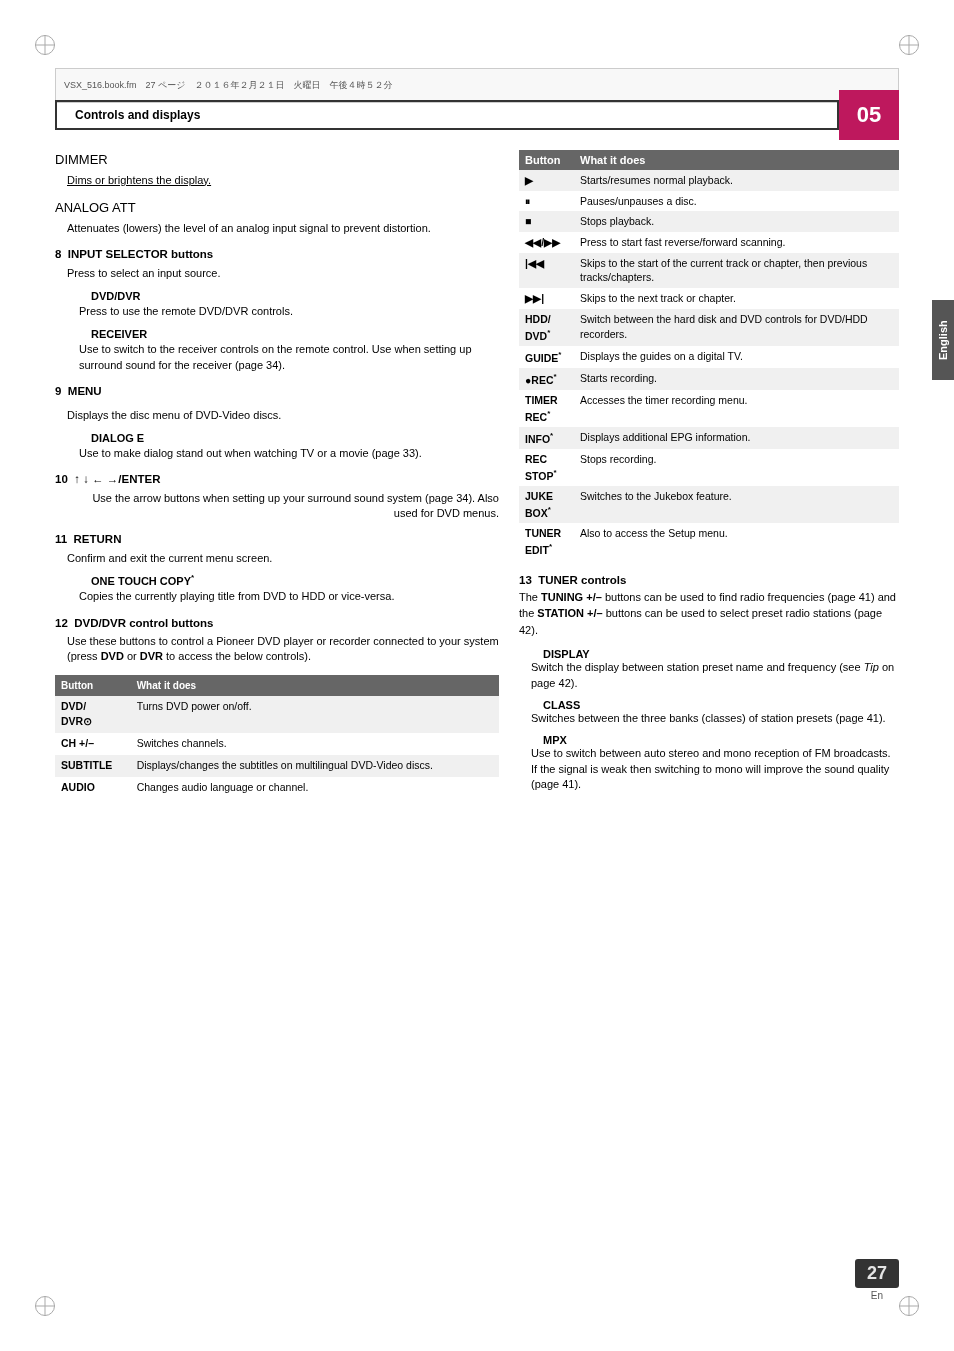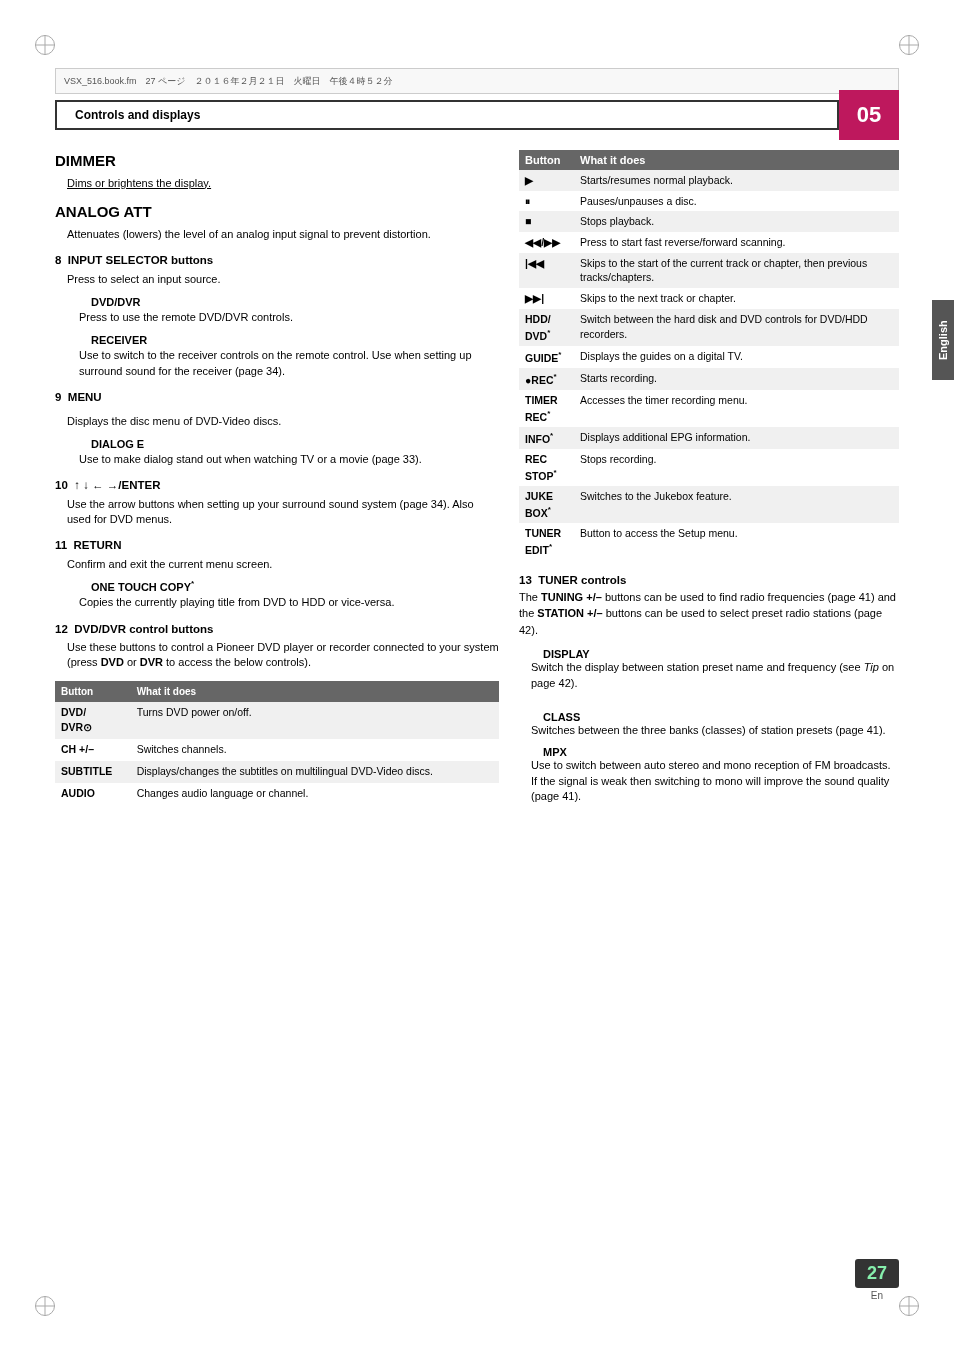--- a/index.html
+++ b/index.html
@@ -50,21 +50,21 @@
       top: 50%; left: 50%;
       transform: translate(-50%, -50%);
     }
 
     
     .header-bar {
       position: absolute;
       top: 68px;
       left: 55px;
       right: 55px;
-      height: 26px;
+      height: 35px;
       border: 1px solid #ccc;
       background: #f8f8f8;
       display: flex;
       align-items: center;
       padding: 0 8px;
       font-size: 9px;
       color: #555;
     }
 
     
@@ -110,22 +110,22 @@
     }
 
     
     .left-col {
       flex: 1;
       font-size: 11px;
       line-height: 1.5;
     }
 
     .section-title {
-      font-weight: bold;
-      font-size: 15px;
+      font-weight: normal;
+      font-size: 13px;
       margin-top: 12px;
       margin-bottom: 2px;
     }
     .section-title:first-child {
       margin-top: 0;
     }
     .sub-section-title {
       font-weight: bold;
       font-size: 11px;
       text-indent: 12px;
@@ -207,21 +207,21 @@
     
     .page-num-area {
       position: absolute;
       bottom: 50px;
       right: 55px;
       text-align: right;
     }
     .page-num-box {
       display: inline-block;
       background: #333;
-      color: #86efac;
+      color: #e5e5e5;
       font-size: 18px;
       font-weight: bold;
       padding: 4px 12px;
       border-radius: 3px;
     }
     .page-en {
       font-size: 10px;
       color: #555;
       text-align: center;
       margin-top: 2px;
@@ -302,21 +302,21 @@
       <span class="numbered-title">9&nbsp;&nbsp;</span><span class="numbered-title">MENU</span>
       <div style="padding-left:12px; font-size:11px; margin-top:8px; line-height:1.4;">Displays the disc menu of DVD-Video discs.</div>
       <div style="padding-left:24px; margin-top:6px;">
         <div class="sub-section-title">DIALOG E</div>
         <div style="font-size:11px; line-height:1.4;">Use to make dialog stand out when watching TV or a movie (page 33).</div>
       </div>
     </div>
 
     <div class="numbered-section">
       <span class="numbered-title">10&nbsp;&nbsp;</span><span class="numbered-title">↑ ↓ ← →/ENTER</span>
-      <div style="padding-left:12px; font-size:11px; margin-top:2px; line-height:1.4;">Use the arrow buttons when setting up your surround sound system (page 34). Also used for DVD menus.</div>
+      <div style="padding-left:12px; font-size:11px; margin-top:2px; line-height:1.4;text-align:right;">Use the arrow buttons when setting up your surround sound system (page 34). Also used for DVD menus.</div>
     </div>
 
     <div class="numbered-section">
       <span class="numbered-title">11&nbsp;&nbsp;</span><span class="numbered-title">RETURN</span>
       <div style="padding-left:12px; font-size:11px; margin-top:2px; line-height:1.4;">Confirm and exit the current menu screen.</div>
       <div style="padding-left:24px; margin-top:6px;">
         <div class="sub-section-title">ONE TOUCH COPY<sup>*</sup></div>
         <div style="font-size:11px; line-height:1.4;">Copies the currently playing title from DVD to HDD or vice-versa.</div>
       </div>
     </div>
@@ -412,37 +412,37 @@
         <tr>
           <td>REC<br>STOP<sup>*</sup></td>
           <td>Stops recording.</td>
         </tr>
         <tr>
           <td>JUKE<br>BOX<sup>*</sup></td>
           <td>Switches to the Jukebox feature.</td>
         </tr>
         <tr>
           <td>TUNER<br>EDIT<sup>*</sup></td>
-          <td>Button to access the Setup menu.</td>
+          <td>Also to access the Setup menu.</td>
         </tr>
       </tbody>
     </table>
 
     <div style="margin-top:14px;">
       <span class="numbered-title">13&nbsp;&nbsp;</span><span class="numbered-title">TUNER controls</span>
       <div style="font-size:11px; margin-top:3px; line-height:1.5;">
         The <strong>TUNING +/–</strong> buttons can be used to find radio frequencies (page 41) and the <strong>STATION +/–</strong> buttons can be used to select preset radio stations (page 42).
       </div>
 
       <div style="padding-left:12px; margin-top:10px;">
         <div class="sub-section-title">DISPLAY</div>
         <div style="font-size:11px; line-height:1.4;">Switch the display between station preset name and frequency (see <em>Tip</em> on page 42).</div>
       </div>
 
-      <div style="padding-left:12px; margin-top:20px;">
+      <div style="padding-left:12px; margin-top:8px;">
         <div class="sub-section-title">CLASS</div>
         <div style="font-size:11px; line-height:1.4;">Switches between the three banks (classes) of station presets (page 41).</div>
       </div>
 
       <div style="padding-left:12px; margin-top:8px;">
         <div class="sub-section-title">MPX</div>
         <div style="font-size:11px; line-height:1.4;">Use to switch between auto stereo and mono reception of FM broadcasts. If the signal is weak then switching to mono will improve the sound quality (page 41).</div>
       </div>
     </div>
 

